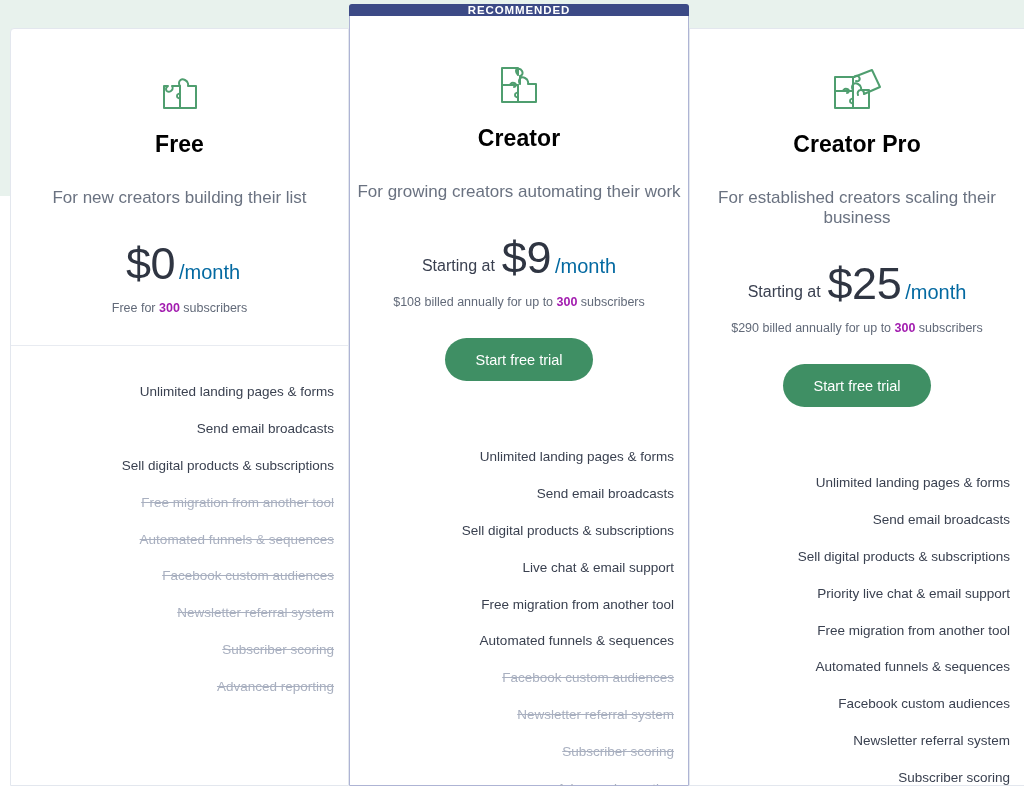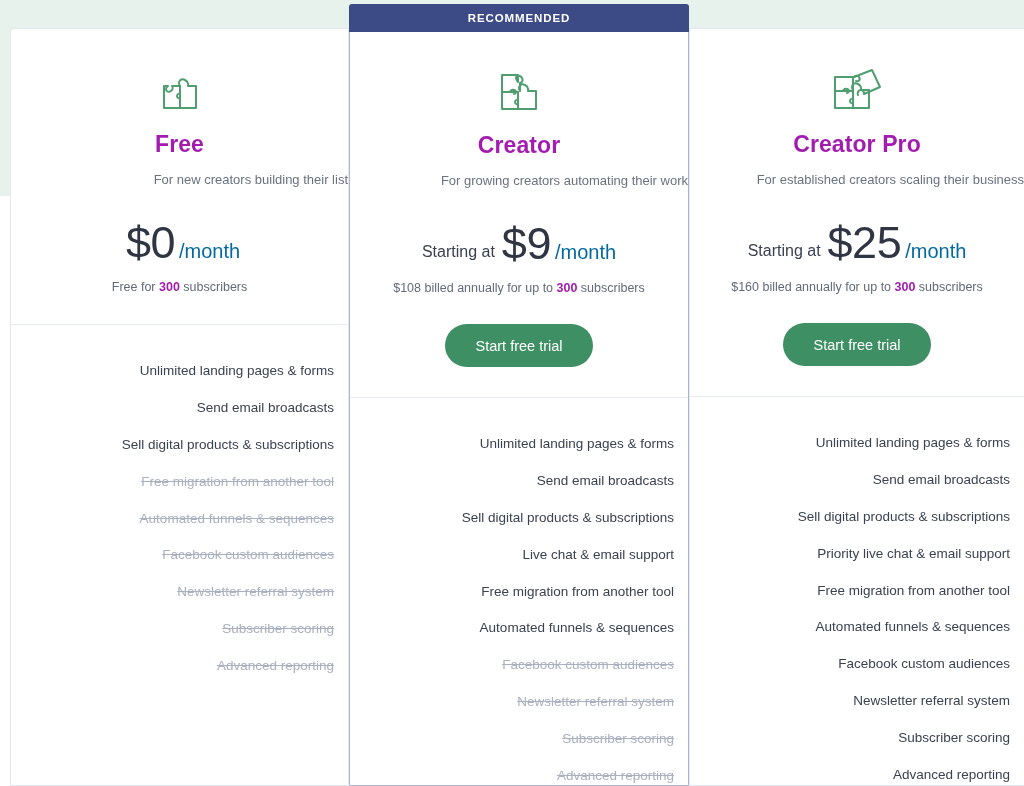--- a/index.html
+++ b/index.html
@@ -104,42 +104,41 @@
     justify-content: center;
     width: calc(100% + 2px);
     margin: -1px -1px 0 -1px;
     border-radius: 3px 3px 0 0;
   }
 
   .card-head {
     padding-top: 34px;
     text-align: center;
   }
-  .card-creator .card-head { padding-top: 32px; }
+  .card-creator .card-head { padding-top: 41px; }
 
   .plan-icon {
     height: 54px;
     display: flex;
     align-items: center;
     justify-content: center;
   }
   .plan-icon svg { display: block; }
 
   .plan-name {
     font-size: 23px;
     font-weight: bold;
-    color: #a21caf;
+    color: #000000;
     margin-top: 14px;
     letter-spacing: 0.1px;
   }
   .plan-tagline {
-    font-size: 13px;
+    font-size: 17px;
     color: #6a7281;
-    margin-top: 14px;
-    text-align: right;
+    margin-top: 30px;
   }
 
   .price-row {
     margin-top: 33px;
     display: flex;
     align-items: baseline;
     justify-content: center;
     line-height: 1;
   }
   .price-prefix {
@@ -329,21 +328,21 @@
         </div>
         <div class="plan-name">Creator Pro</div>
         <div class="plan-tagline">For established creators scaling their business</div>
 
         <div class="price-row">
           <span class="price-prefix">Starting at</span>
           <span class="price-amount">$25</span>
           <span class="price-period">/month</span>
         </div>
         <div class="price-note">
-          <span>$160 billed annually for up to </span><b>300</b><span> subscribers</span>
+          <span>$290 billed annually for up to </span><b>300</b><span> subscribers</span>
         </div>
 
         <div class="cta-wrap">
           <button class="cta">Start free trial</button>
         </div>
       </div>
       <div class="divider"></div>
       <ul class="features">
           <li class="feature first">Unlimited landing pages &amp; forms</li>
           <li class="feature">Send email broadcasts</li>

